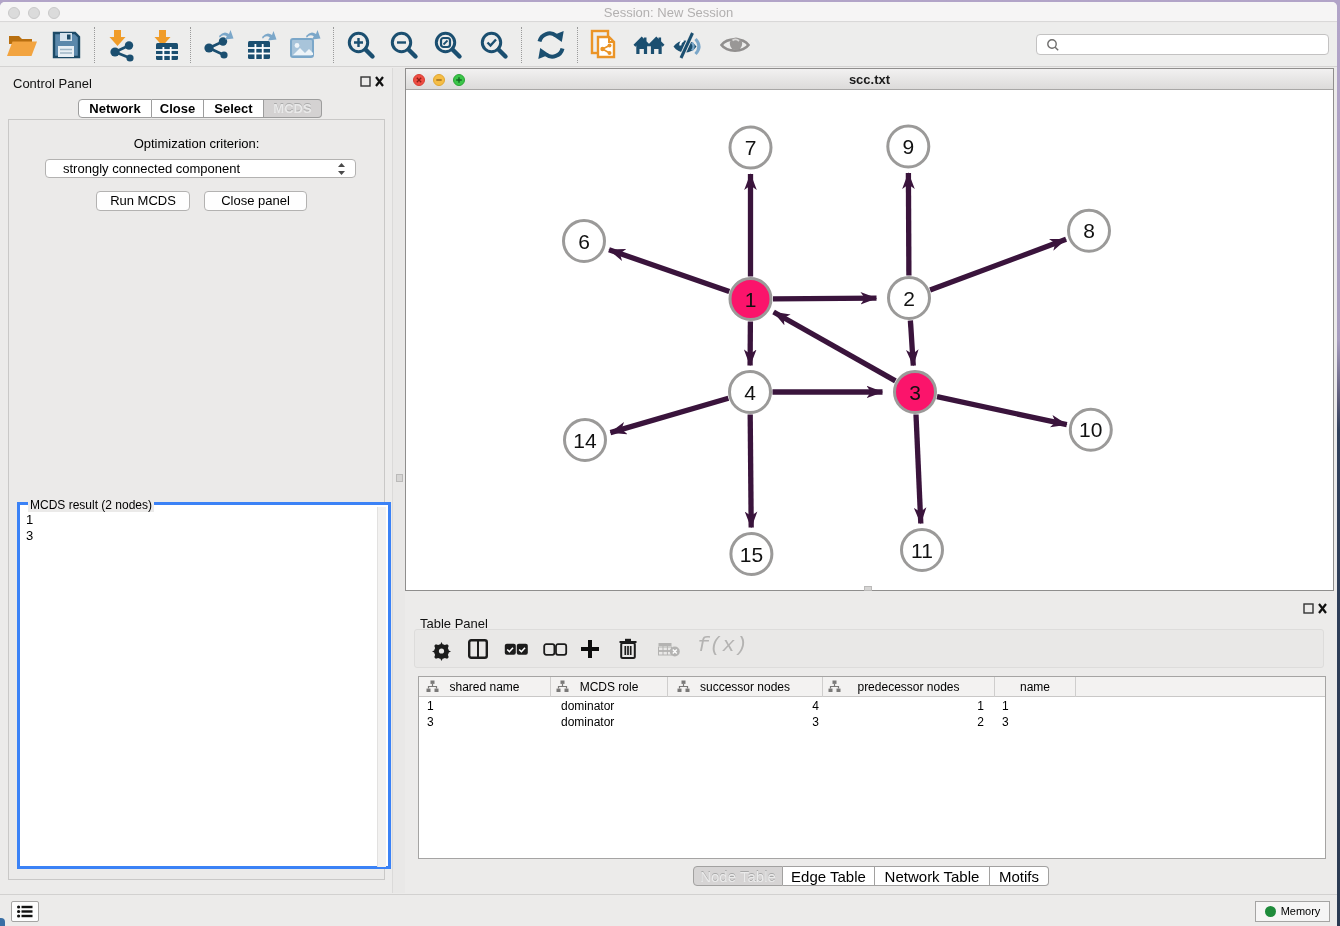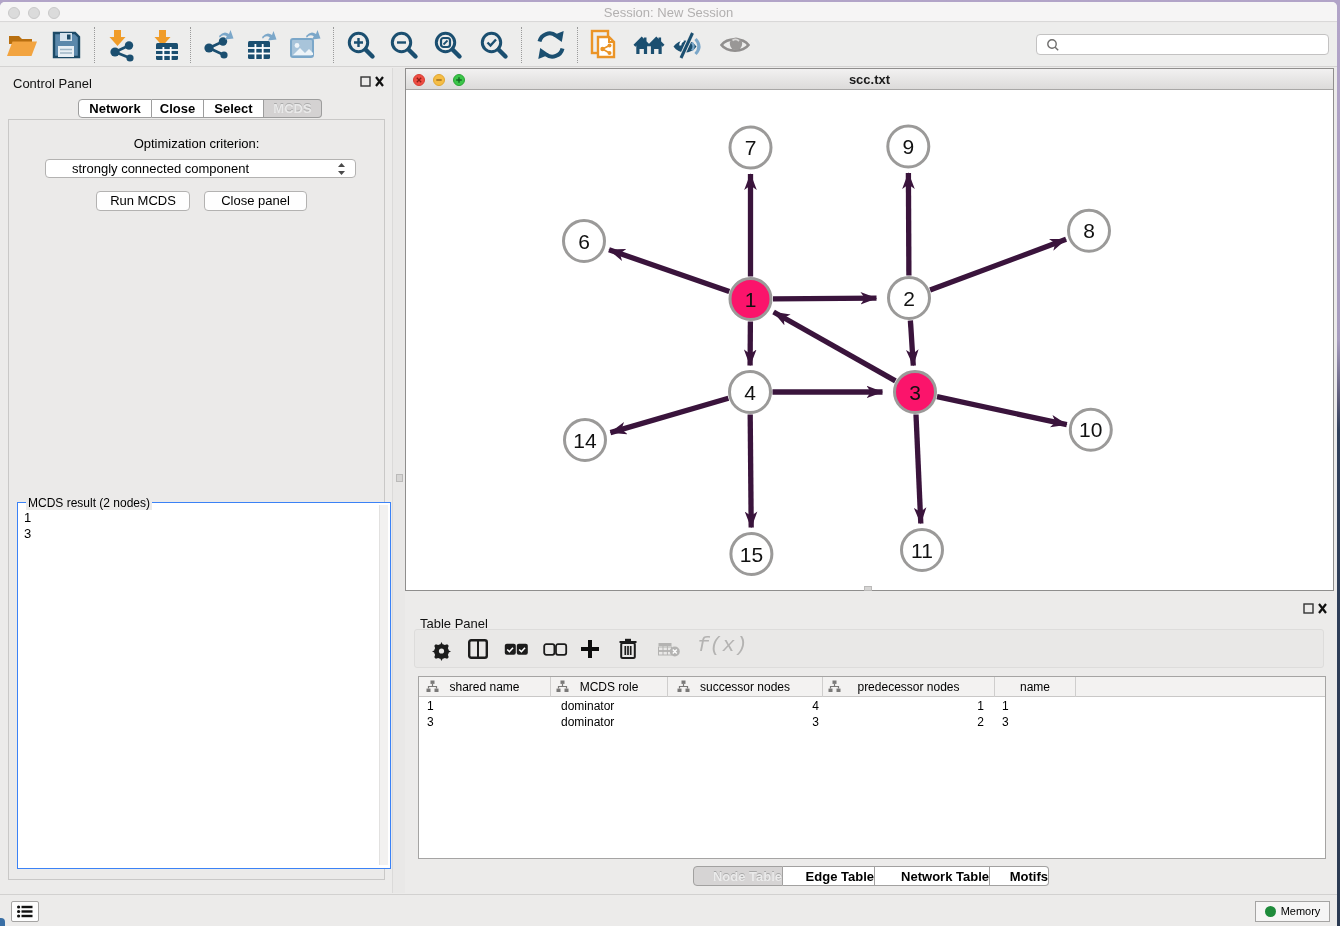--- a/index.html
+++ b/index.html
@@ -12,44 +12,44 @@
 .sep{position:absolute;top:4px;height:36px;width:0;border-left:1px dotted #9a9a9a}
 #search{position:absolute;left:1036px;top:32px;width:293px;height:21px;background:#fff;border:1px solid #c3c2c2;border-radius:4px}
 
 #cpanel{position:absolute;left:0;top:66px;width:393px;height:825px;background:#ecebea;border-right:1px solid #dbdad9}
 #cpanel .hdr{position:absolute;left:13px;top:8px;font-size:13px;color:#111}
 .tabrow{position:absolute;font-size:13px;color:#000}
 .tab{position:absolute;top:0;height:19px;background:#fff;border:1px solid #9d9d9d;text-align:center;line-height:18px;font-weight:bold}
 .tabsel{background:#d4d2d2;color:#e9e9e9;text-shadow:0 -1px 0 #aaa}
 #mcdsbody{position:absolute;left:8px;top:51px;width:377px;height:761px;border:1px solid #c9c8c7;background:#ebeae9}
 #optlab{position:absolute;left:0;top:16px;width:100%;text-align:center;font-size:13px;color:#000}
-#combo{position:absolute;left:36px;top:39px;width:311px;height:19px;background:#fff;border:1px solid #b3b2b1;border-radius:4px;font-size:13px;line-height:17px;padding-left:26px;color:#000}
+#combo{position:absolute;left:36px;top:39px;width:311px;height:19px;background:#fff;border:1px solid #b3b2b1;border-radius:4px;font-size:13px;line-height:17px;padding-left:17px;color:#000}
 .btn{position:absolute;top:71px;height:20px;background:#fefefe;border:1px solid #b3b2b1;border-radius:4px;font-size:13px;text-align:center;line-height:18px;color:#000}
-#grp{position:absolute;left:8px;top:382px;width:374px;height:367px;background:#fff;border:1px solid #3b82f6}
+#grp{position:absolute;left:8px;top:382px;width:374px;height:367px;background:#fff;border:3px solid #3b82f6}
 #grp .leg{position:absolute;left:8px;top:-7px;background:#ebeae9;padding:0 2px;font-size:12px;color:#000}
 #grp .itm{font-size:13px;color:#000;padding-left:6px;line-height:16px;padding-top:7px}
 #gsb{position:absolute;right:2px;top:2px;width:9px;height:360px;background:#f2f1f0;border-left:1px solid #e2e1e0}
 
 #vsplit{position:absolute;left:393px;top:66px;width:12px;height:825px;background:#e9e8e7}
 
 #nwin{position:absolute;left:405px;top:66px;width:929px;height:523px;border:1px solid #8f8e8d;background:#fff}
 #ntitle{position:absolute;left:0;top:0;width:100%;height:21px;background:linear-gradient(#f2f1f1,#dcdbda);border-bottom:1px solid #a8a7a6;text-align:center;font-size:13px;font-weight:bold;color:#1a1a1a;line-height:21px}
 .tl2{position:absolute;top:4.5px;width:12px;height:12px;border-radius:50%}
 
 #tpanel{position:absolute;left:405px;top:589px;width:932px;height:302px;background:#ecebea}
 #tpanel .hdr{position:absolute;left:15px;top:25px;font-size:13px;color:#111}
 #ttool{position:absolute;left:9px;top:38px;width:910px;height:39px;background:#e9e8e7;border:1px solid #dddcdb;border-radius:3px}
 #tbl{position:absolute;left:13px;top:85px;width:908px;height:183px;background:#fff;border:1px solid #a5a4a3}
 #thead{position:absolute;left:0;top:0;width:100%;height:20px;background:#f3f2f1;border-bottom:1px solid #c9c8c7;font-size:12px;color:#000}
 .thc{position:absolute;top:0;height:20px;border-right:1px solid #cfcecd;text-align:center;line-height:20px}
 .trow{position:absolute;width:100%;height:16px;font-size:12px;color:#000;line-height:16px}
 .tc{position:absolute;white-space:pre}
 .thi{position:absolute;top:3px}
 
-.btab{position:absolute;top:0;height:20px;background:#fff;border:1px solid #a2a1a0;font-size:13px;font-weight:bold;text-align:right;line-height:19px;color:#000}
+.btab{position:absolute;top:0;height:20px;background:#fff;border:1px solid #a2a1a0;font-size:15px;font-weight:normal;text-align:center;line-height:19px;color:#000}
 
 #sbar{position:absolute;left:0;top:892px;width:100%;height:18px;background:#ecebea;border-top:1px solid #d2d1d0}
 #lbtn{position:absolute;left:11px;top:6px;width:28px;height:21px;background:#fdfdfd;border:1px solid #a5a4a3;border-radius:2px}
 #membtn{position:absolute;right:7px;top:6px;width:75px;height:21px;background:#f6f5f5;border:1px solid #a5a4a3;font-size:11px;color:#000;line-height:19px;text-align:center}
 svg{position:absolute;overflow:visible}
 </style></head>
 <body>
 <div id="win">
   <div id="titlebar">
     <div class="tl" style="left:8px"></div>

